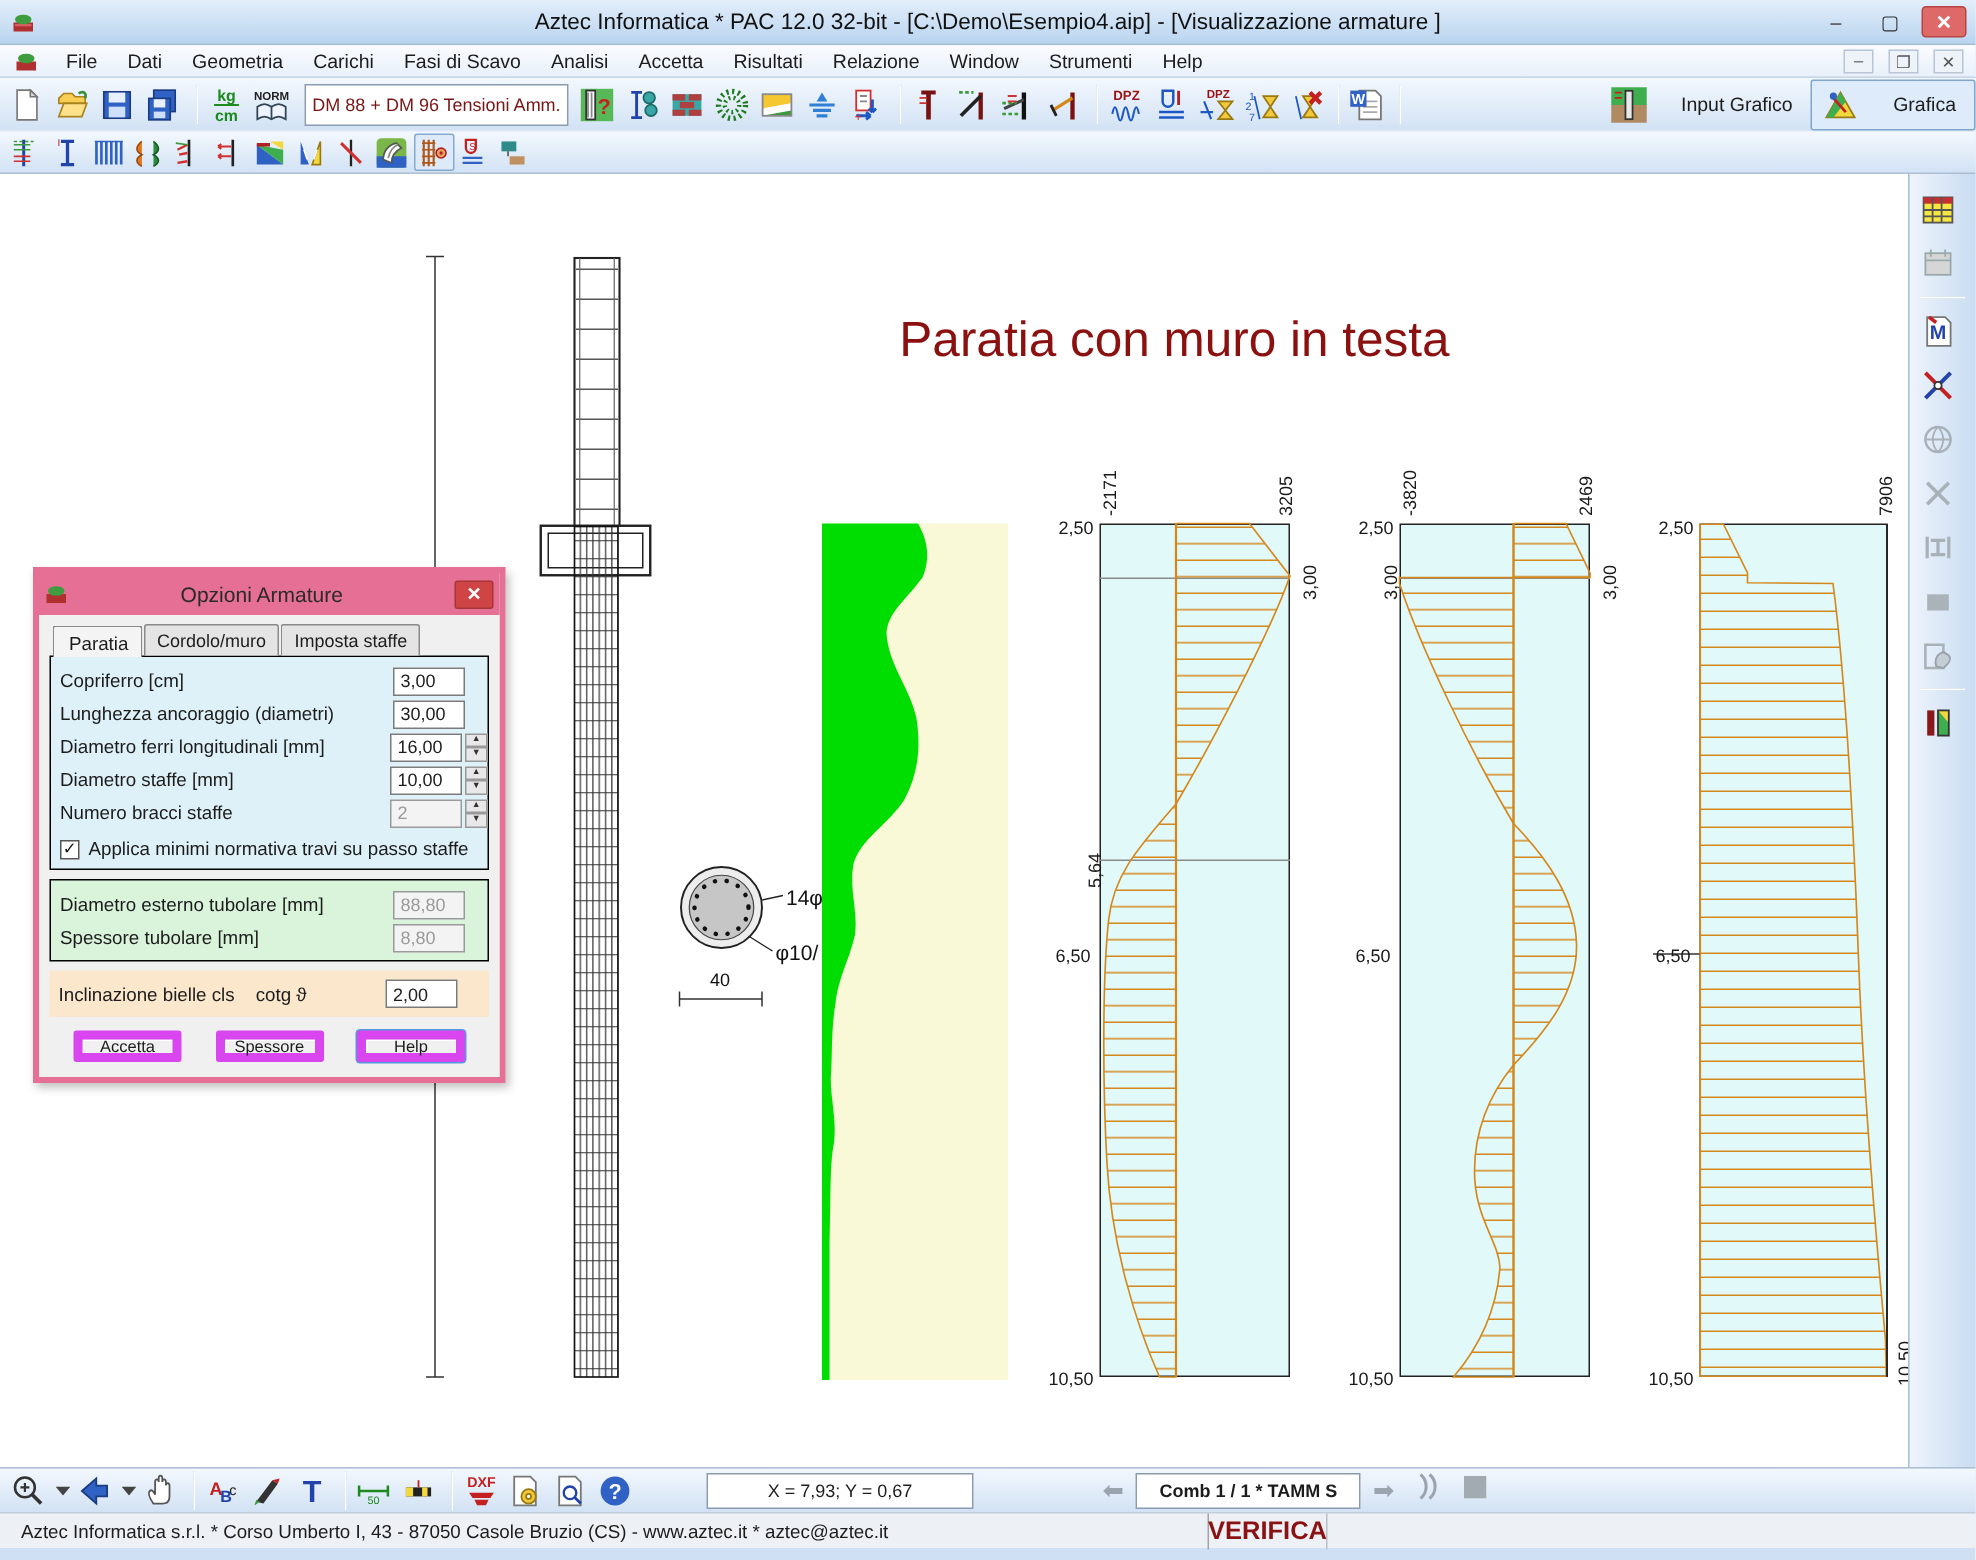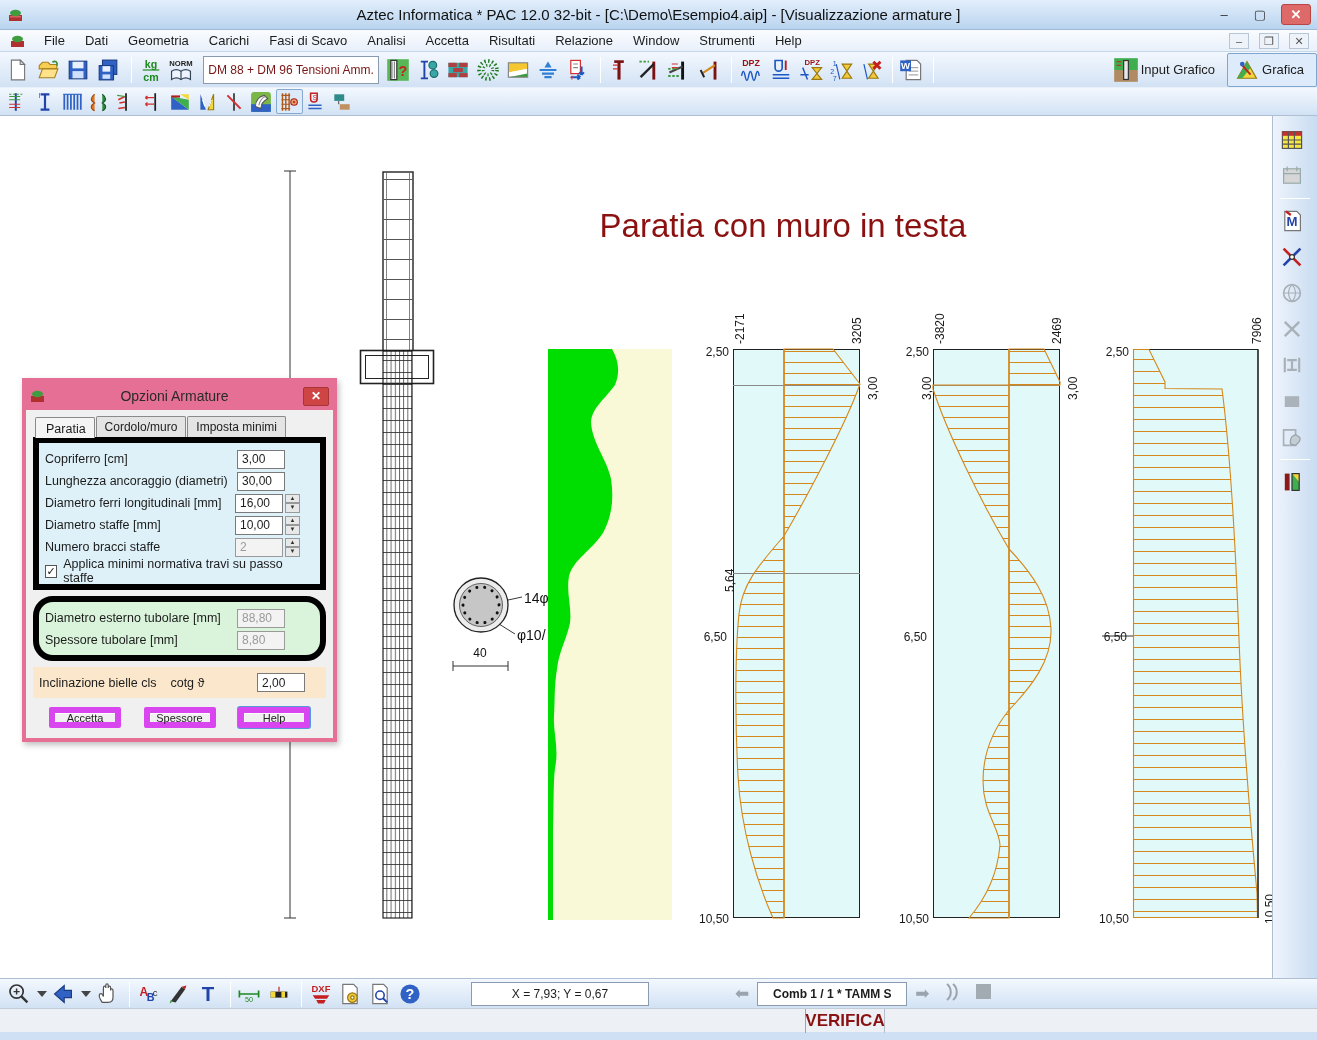--- a/index.html
+++ b/index.html
@@ -33,21 +33,21 @@
   .tb2 { top:88px; height:28px; border-bottom:1px solid #aebfd4; padding-left:6px; }
   .ib { width:30px; height:30px; display:flex; align-items:center; justify-content:flex-start;
         border:1px solid transparent; border-radius:2px; }
   .tb2 .ib { width:27px; height:25px; }
   .ib.pressed { background:#dceafa; border:1px solid #86a9cf; }
   .tbsep { width:1px; height:26px; background:#a9bbd0; border-right:1px solid #fff; margin:0 5px; }
   .norm-combo { width:176px; height:28px; background:#fff; border:1px solid #8a9bb0;
     color:#7a1515; font-size:12px; display:flex; align-items:center; justify-content:center;
     margin:0 6px; }
   .mode-btns { margin-left:auto; display:flex; align-items:center; height:36px; }
-  .mode-btn { display:flex; align-items:center; gap:2px; font-size:13px; padding:3px 12px 3px 6px;
+  .mode-btn { display:flex; align-items:center; gap:22px; font-size:13px; padding:3px 12px 3px 6px;
     height:34px; }
   .mode-btn.sel { background:#ddebfb; border:1px solid #7fa6cf; border-radius:2px; }
 
   
   .canvas { position:absolute; left:0; top:116px; width:1272px; height:862px; background:#fff; }
   .rightbar { position:absolute; left:1272px; top:116px; width:45px; height:862px;
     background:linear-gradient(90deg,#eef4fc,#c9dcf1); border-left:1px solid #aebfd4;
     display:flex; flex-direction:column; align-items:center; padding-top:6px; }
   .rightbar .ib { width:32px; height:32px; margin:2px 0; }
   .rbsep { width:30px; height:1px; background:#a9bbd0; border-bottom:1px solid #fff; margin:4px 0; }
@@ -75,34 +75,34 @@
          background:#f0f0f0; box-shadow:2px 3px 6px rgba(0,0,0,.25); font-size:12.5px; }
   .dlg-title { height:28px; background:#e56f95; display:flex; align-items:center; padding:0 4px; }
   .dlg-title .cap { flex:1; text-align:center; font-size:14px; color:#2a2a2a; }
   .dlg-close { width:26px; height:19px; background:#cf4545; border:1px solid #a83535; border-radius:2px;
     color:#fff; font-weight:bold; font-size:12px; display:flex; align-items:center; justify-content:center; }
   .dlg-body { padding:6px 7px 8px 7px; background:#f0f0f0; }
   .tabs { display:flex; margin-left:2px; }
   .tab { border:1px solid #8a8a8a; border-bottom:none; background:#e4e4e4; padding:3px 8px 2px 8px;
     font-size:12px; margin-right:1px; border-radius:2px 2px 0 0; }
   .tab.active { background:#f4f4f4; position:relative; top:1px; padding-top:4px; font-size:12.5px;padding-left:10px; }
-  .panel { border:6px solid #000000; background:#def1f8; padding:5px 20px 4px 6px; }
+  .panel { border:1px solid #000000; background:#def1f8; padding:5px 0 4px 6px; }
   .frow { display:flex; align-items:center; height:22px; }
   .frow .lbl { flex:1; }
   .vbox { width:48px; height:19px; background:#fff; border:1px solid #7a7a7a;
     font-size:12px; display:flex; align-items:center; padding-left:4px; }
   .vbox.dis { background:#f3f3f3; color:#9a9a9a; border-color:#9a9a9a; }
   .spin { width:13px; height:19px; margin-left:2px; display:flex; flex-direction:column; }
   .spin i { flex:1; background:#e8e8e8; border:1px solid #999; font-style:normal; font-size:6px;
     line-height:7px; text-align:center; color:#333; }
   .spin-slot { width:15px; }
   .chkrow { display:flex; align-items:center; margin-top:4px; height:18px; }
   .chk { width:13px; height:13px; background:#fff; border:1px solid #555; margin-right:6px;
     font-size:11px; line-height:11px; text-align:center; color:#111; }
-  .panel.green { background:#d9f4db; margin-top:6px;border-radius:20px; }
+  .panel.green { background:#d9f4db; margin-top:6px; }
   .tanrow { background:#fae7cc; margin-top:6px; padding:6px 6px; display:flex; align-items:center; }
   .tanrow .sym { margin:0 22px 0 14px; }
   .btnrow { display:flex; justify-content:space-between; padding:9px 16px 2px 16px; }
   .dbtn { width:72px; height:21px; background:#f0f0f0; border:6px solid #d946ef; border-radius:2px;
     font-size:11px; display:flex; align-items:center; justify-content:center;
     box-shadow:inset 1px 1px 0 #fff; }
   .dbtn.focus { box-shadow:0 0 0 1px #5599dd, inset 1px 1px 0 #fff; }
 
   svg text { font-family:"Liberation Sans", sans-serif; }
   .logo-sm { width:16px; height:14px; }
@@ -705,37 +705,38 @@
     <span style="padding:0 6px"><svg width="16" height="18" viewBox="0 0 16 18">
           <path d="M3 1c5 4 5 12 0 16M9 1c5 4 5 12 0 16" fill="none" stroke="#9aa4ae" stroke-width="2"></path>
         </svg></span>
     <span style="padding:0 10px"><svg width="15" height="15" viewBox="0 0 15 15">
           <rect width="15" height="15" fill="#a2aab2"></rect>
         </svg></span>
   </div>
 </div>
 
 <div class="statusbar">
+  <span class="company">Aztec Informatica s.r.l.  *  Corso Umberto I, 43 - 87050 Casole Bruzio (CS)  -  www.aztec.it  *  aztec@aztec.it</span>
   <div class="verifica-cell">VERIFICA</div>
 </div>
 
 <div class="dlg">
   <div class="dlg-title">
     <svg class="logo-sm" viewBox="0 0 16 14">
         <rect x="1" y="7" width="13" height="6" fill="#b03030"></rect>
         <ellipse cx="7.5" cy="5" rx="5.5" ry="3.2" fill="#3f9c3f"></ellipse>
       </svg>
     <span class="cap">Opzioni Armature</span>
     <div class="dlg-close">✕</div>
   </div>
   <div class="dlg-body">
     <div class="tabs">
       <div class="tab active">Paratia</div>
       <div class="tab">Cordolo/muro</div>
-      <div class="tab">Imposta minimi</div>
+      <div class="tab">Imposta staffe</div>
     </div>
     <div class="panel">
       <div class="frow">
         <span class="lbl">Copriferro [cm]</span>
         <div class="vbox">3,00</div>
         <div class="spin-slot"></div>
       </div>
       <div class="frow">
         <span class="lbl">Lunghezza ancoraggio (diametri)</span>
         <div class="vbox">30,00</div>

